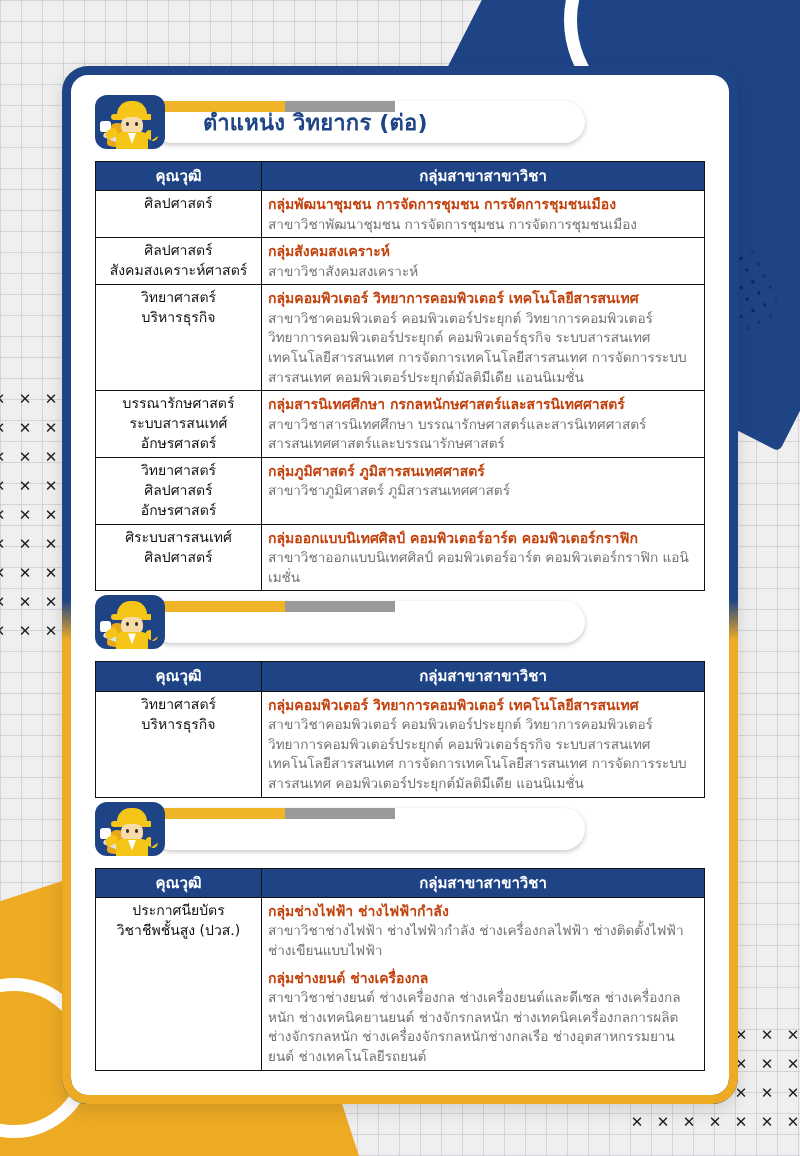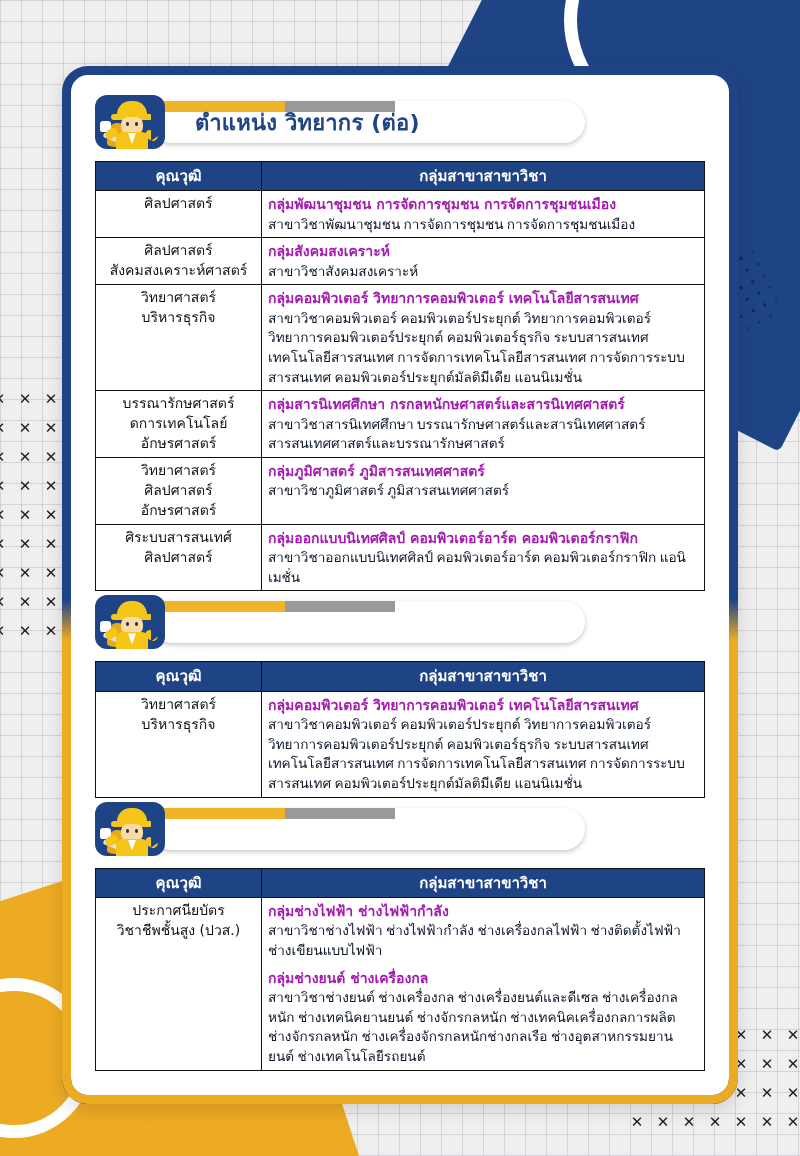--- a/index.html
+++ b/index.html
@@ -186,21 +186,21 @@
   .mascot-badge .arrow {
     position: absolute;
     right: -12px; top: 8px;
     width: 26px; height: 38px;
     background: #1f4486;
     clip-path: polygon(0 0, 100% 50%, 0 100%);
   }
   .sec-title {
     position: relative;
     z-index: 5;
-    margin-left: 30px;
+    margin-left: 38px;
     color: #1f4486;
     font-size: 22px;
     font-weight: 700;
     letter-spacing: .2px;
     white-space: nowrap;
   }
 
   
   .m-helmet { position:absolute; left:22px; top:6px; width:30px; height:16px;
               background:#f5c518; border-radius:15px 15px 3px 3px; }
@@ -251,32 +251,31 @@
   }
   td.qual {
     text-align: center;
     font-weight: 400;
     color: #111111;
     font-size: 14px;
     padding-top: 4px;
   }
   td.field { color: #1a1a1a; }
   .grp {
-    color: #a21caf;
+    color: #c2410c;
     font-weight: 700;
     display: block;
     font-size: 14px;
     line-height: 1.45;
   }
   .sub {
     display: block;
-    color: #0f172a;
+    color: #737373;
     font-size: 13.6px;
     line-height: 1.45;
-    font-family: Liberation Serif, serif;
   }
   .blk + .blk { margin-top: 7px; }
   .col-q { width: 166px; }
 </style>
 </head>
 <body>
 
 <div id="page">
 
   <div class="grid-bg"></div>
@@ -408,21 +407,21 @@
               <tr>
                 <td class="qual"><span>วิทยาศาสตร์</span><br><span>บริหารธุรกิจ</span></td>
                 <td class="field">
                   <div class="blk">
                     <span class="grp">กลุ่มคอมพิวเตอร์ วิทยาการคอมพิวเตอร์ เทคโนโลยีสารสนเทศ</span>
                     <span class="sub">สาขาวิชาคอมพิวเตอร์ คอมพิวเตอร์ประยุกต์ วิทยาการคอมพิวเตอร์ วิทยาการคอมพิวเตอร์ประยุกต์ คอมพิวเตอร์ธุรกิจ ระบบสารสนเทศ เทคโนโลยีสารสนเทศ การจัดการเทคโนโลยีสารสนเทศ การจัดการระบบสารสนเทศ คอมพิวเตอร์ประยุกต์มัลติมีเดีย แอนนิเมชั่น</span>
                   </div>
                 </td>
               </tr>
               <tr>
-                <td class="qual"><span>บรรณารักษศาสตร์</span><br><span>ดการเทคโนโลย์</span><br><span>อักษรศาสตร์</span></td>
+                <td class="qual"><span>บรรณารักษศาสตร์</span><br><span>ระบบสารสนเทศ์</span><br><span>อักษรศาสตร์</span></td>
                 <td class="field">
                   <div class="blk">
                     <span class="grp">กลุ่มสารนิเทศศึกษา กรกลหนักษศาสตร์และสารนิเทศศาสตร์</span>
                     <span class="sub">สาขาวิชาสารนิเทศศึกษา บรรณารักษศาสตร์และสารนิเทศศาสตร์ สารสนเทศศาสตร์และบรรณารักษศาสตร์</span>
                   </div>
                 </td>
               </tr>
               <tr>
                 <td class="qual"><span>วิทยาศาสตร์</span><br><span>ศิลปศาสตร์</span><br><span>อักษรศาสตร์</span></td>
                 <td class="field">

